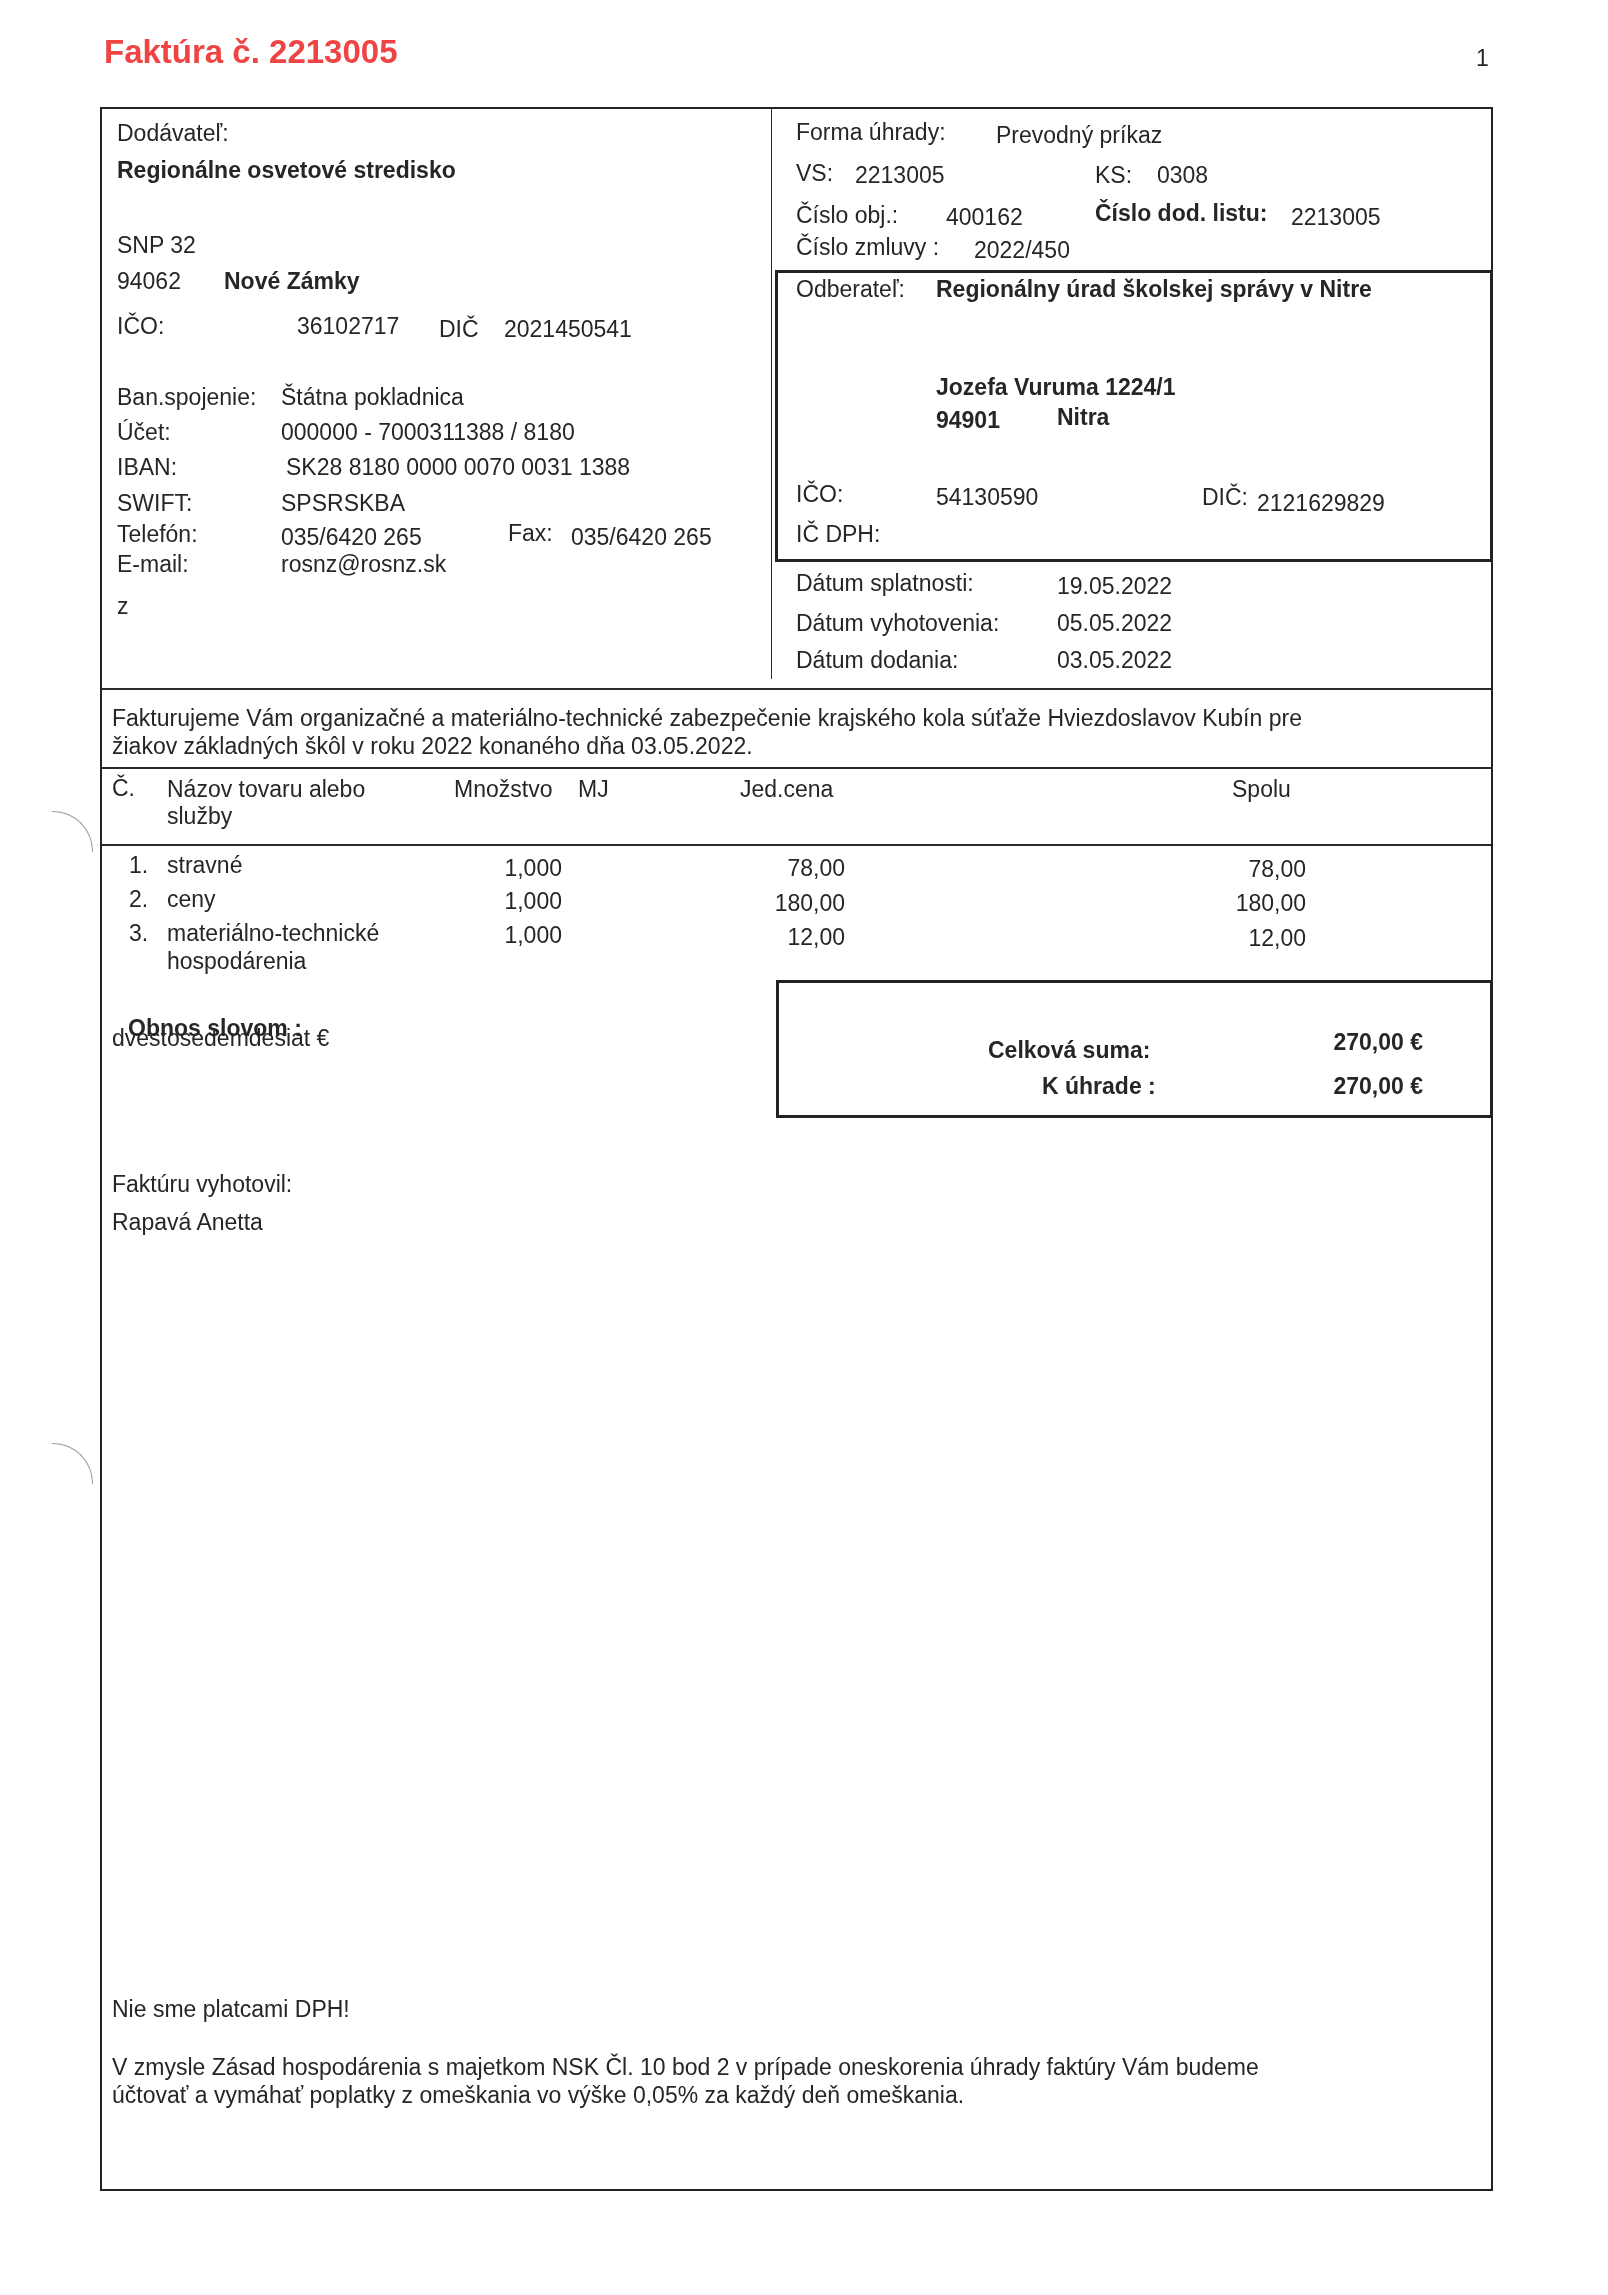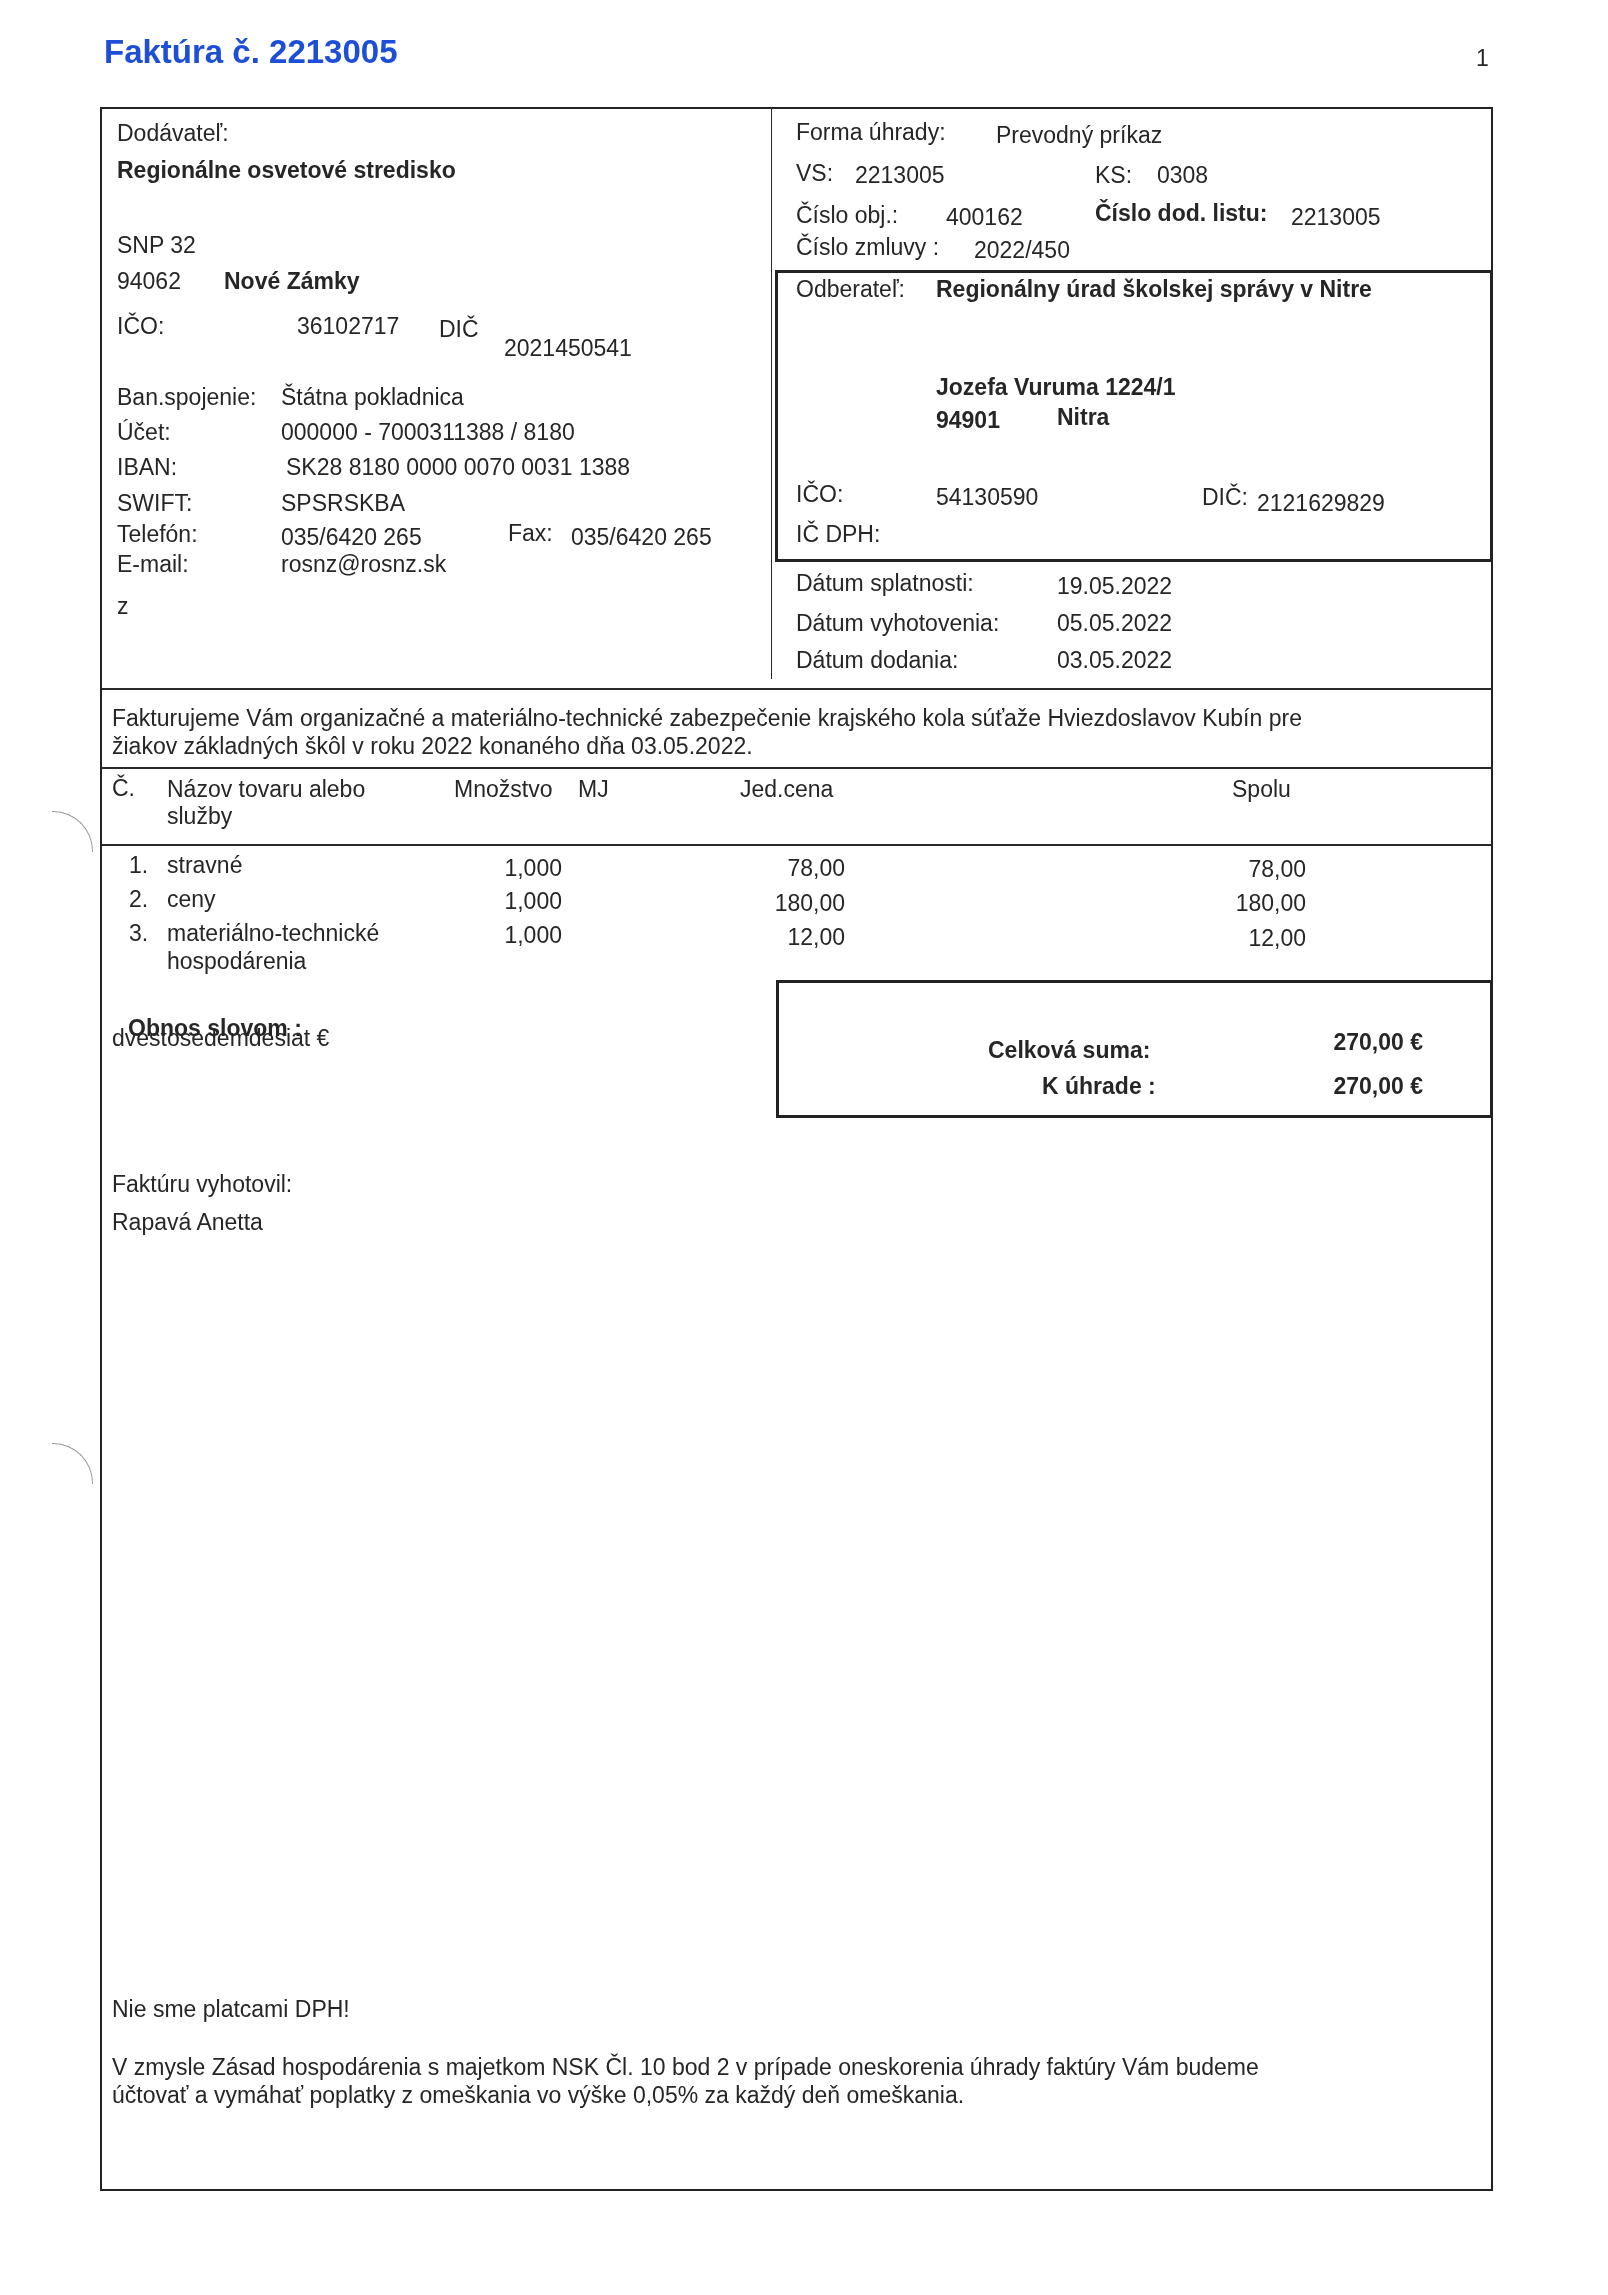--- a/index.html
+++ b/index.html
@@ -1,20 +1,20 @@
 <!DOCTYPE html>
 <html style="font-size:10.7px"><head>
 <meta charset="utf-8">
 <style>
   html, body { margin:0; padding:0; background:#ffffff; }
   body { width:1609px; height:2295px; position:relative; font-family:"Liberation Sans", sans-serif; color:#262626; overflow:hidden; }
   .abs { position:absolute; white-space:nowrap; }
   .t { font-size:23px; line-height:27px; }
   .b { font-weight:bold; }
-  .title { font-size:33px; font-weight:bold; color:#1d4ed8; }
+  .title { font-size:33px; font-weight:bold; color:#ef4444; }
   .pagenum { font-size:23px; }
   .line-h { position:absolute; background:#2a2a2a; }
   .line-v { position:absolute; background:#2a2a2a; }
   .frame { position:absolute; border:2.7px solid #222; box-sizing:border-box; }
   .punch { position:absolute; width:40px; height:40px; border-top:1.3px solid #999; border-right:1.3px solid #999; border-radius:0 40px 0 0; }
   .r { text-align:right; }
 </style>
 </head>
 <body>
 
@@ -37,21 +37,21 @@
 <div class="frame" style="left:776px; top:980px; width:717px; height:138px; border-width:3.3px;"></div>
 
 <div class="abs t" style="left:117px; top:120px;">Dodávateľ:</div>
 <div class="abs t b" style="left:117px; top:157px;">Regionálne osvetové stredisko</div>
 <div class="abs t" style="left:117px; top:232px;">SNP 32</div>
 <div class="abs t" style="left:117px; top:268px;">94062</div>
 <div class="abs t b" style="left:224px; top:268px;">Nové Zámky</div>
 <div class="abs t" style="left:117px; top:313px;">IČO:</div>
 <div class="abs t" style="left:297px; top:313px;">36102717</div>
 <div class="abs t" style="left:439px; top:316px;">DIČ</div>
-<div class="abs t" style="left:504px; top:316px;margin-top:19px;">2021450541</div>
+<div class="abs t" style="left:504px; top:316px;">2021450541</div>
 
 <div class="abs t" style="left:117px; top:384px;">Ban.spojenie:</div>
 <div class="abs t" style="left:281px; top:384px;">Štátna pokladnica</div>
 <div class="abs t" style="left:117px; top:419px;">Účet:</div>
 <div class="abs t" style="left:281px; top:419px;">000000 - 7000311388 / 8180</div>
 <div class="abs t" style="left:117px; top:454px;">IBAN:</div>
 <div class="abs t" style="left:286px; top:454px;">SK28 8180 0000 0070 0031 1388</div>
 <div class="abs t" style="left:117px; top:490px;">SWIFT:</div>
 <div class="abs t" style="left:281px; top:490px;">SPSRSKBA</div>
 <div class="abs t" style="left:117px; top:521px;">Telefón:</div>

